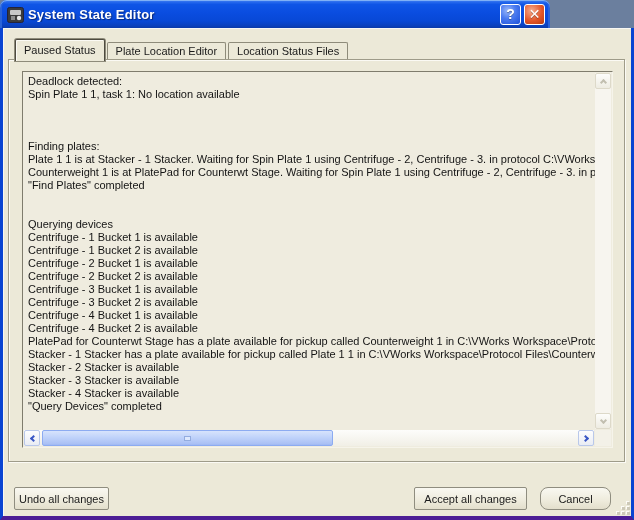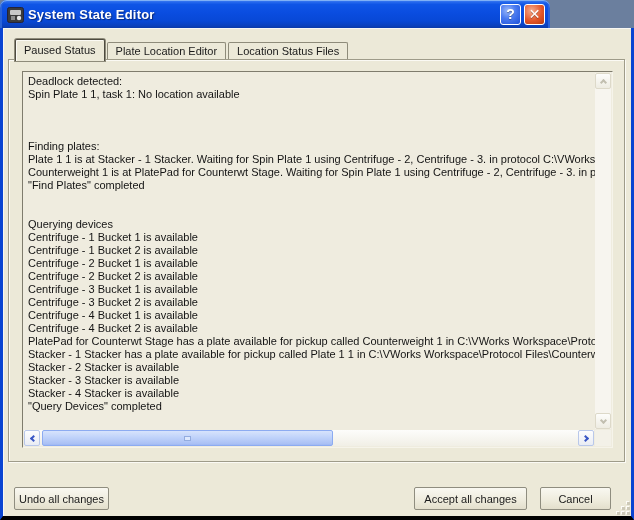--- a/index.html
+++ b/index.html
@@ -31,21 +31,21 @@
     color:#fff; font-weight:bold; font-size:14px; line-height:1;
     text-shadow:0 1px 1px rgba(0,0,0,.35); cursor:default;
   }
   .tb-help { background:radial-gradient(circle at 35% 30%,#9ab8f8 0%,#4a7af0 45%,#1c50d8 100%); margin-right:3px; }
   .tb-close { background:radial-gradient(circle at 35% 30%,#f6ac8d 0%,#e4572a 55%,#b93a0e 100%); margin-right:5px; }
 
   
   .body {
     position:absolute; left:0; top:28px; width:634px; height:492px;
     background:#ece9d8;
-    border-left:3px solid #0a44d2; border-right:3px solid #0a44d2; border-bottom:4px solid #000000;
+    border-left:3px solid #0a44d2; border-right:3px solid #0a44d2; border-bottom:4px solid #4c1d95;
     box-shadow:inset 1px 1px 0 #f8f7f2;
   }
 
   
   .tabs { position:absolute; left:12px; top:10px; height:22px; display:flex; align-items:flex-end; }
   .tab {
     position:relative; height:18px; padding:2px 8px 3px;
     font-size:11px; color:#1a1a1a; white-space:nowrap;
     background:#ece9d8;
     border:1px solid #8e8b7a; border-bottom:none; border-radius:2px 2px 0 0;
@@ -118,21 +118,21 @@
 
   
   .btn {
     position:absolute; height:23px; top:459px;
     font-family:"Liberation Sans","DejaVu Sans",sans-serif; font-size:11px; color:#1a1a1a;
     background:linear-gradient(180deg,#f9f8f1 0%,#eeebdc 60%,#e3dfcc 100%);
     border:1px solid #8f8d7f; border-radius:2px; cursor:default;
   }
   .btn-undo   { left:11px;  width:95px; }
   .btn-accept { left:411px; width:113px; }
-  .btn-cancel { left:537px; width:71px; }
+  .btn-cancel { left:537px; width:71px;border-radius:8px; }
 
   
   .grip { position:absolute; right:1px; bottom:1px; width:13px; height:13px; }
   .grip i {
     position:absolute; width:3px; height:3px; background:#cdc9b8;
     box-shadow:-1px -1px 0 #fdfcf8;
   }
   .grip i:nth-child(1){ right:0; bottom:0; }
   .grip i:nth-child(2){ right:5px; bottom:0; }
   .grip i:nth-child(3){ right:0; bottom:5px; }

